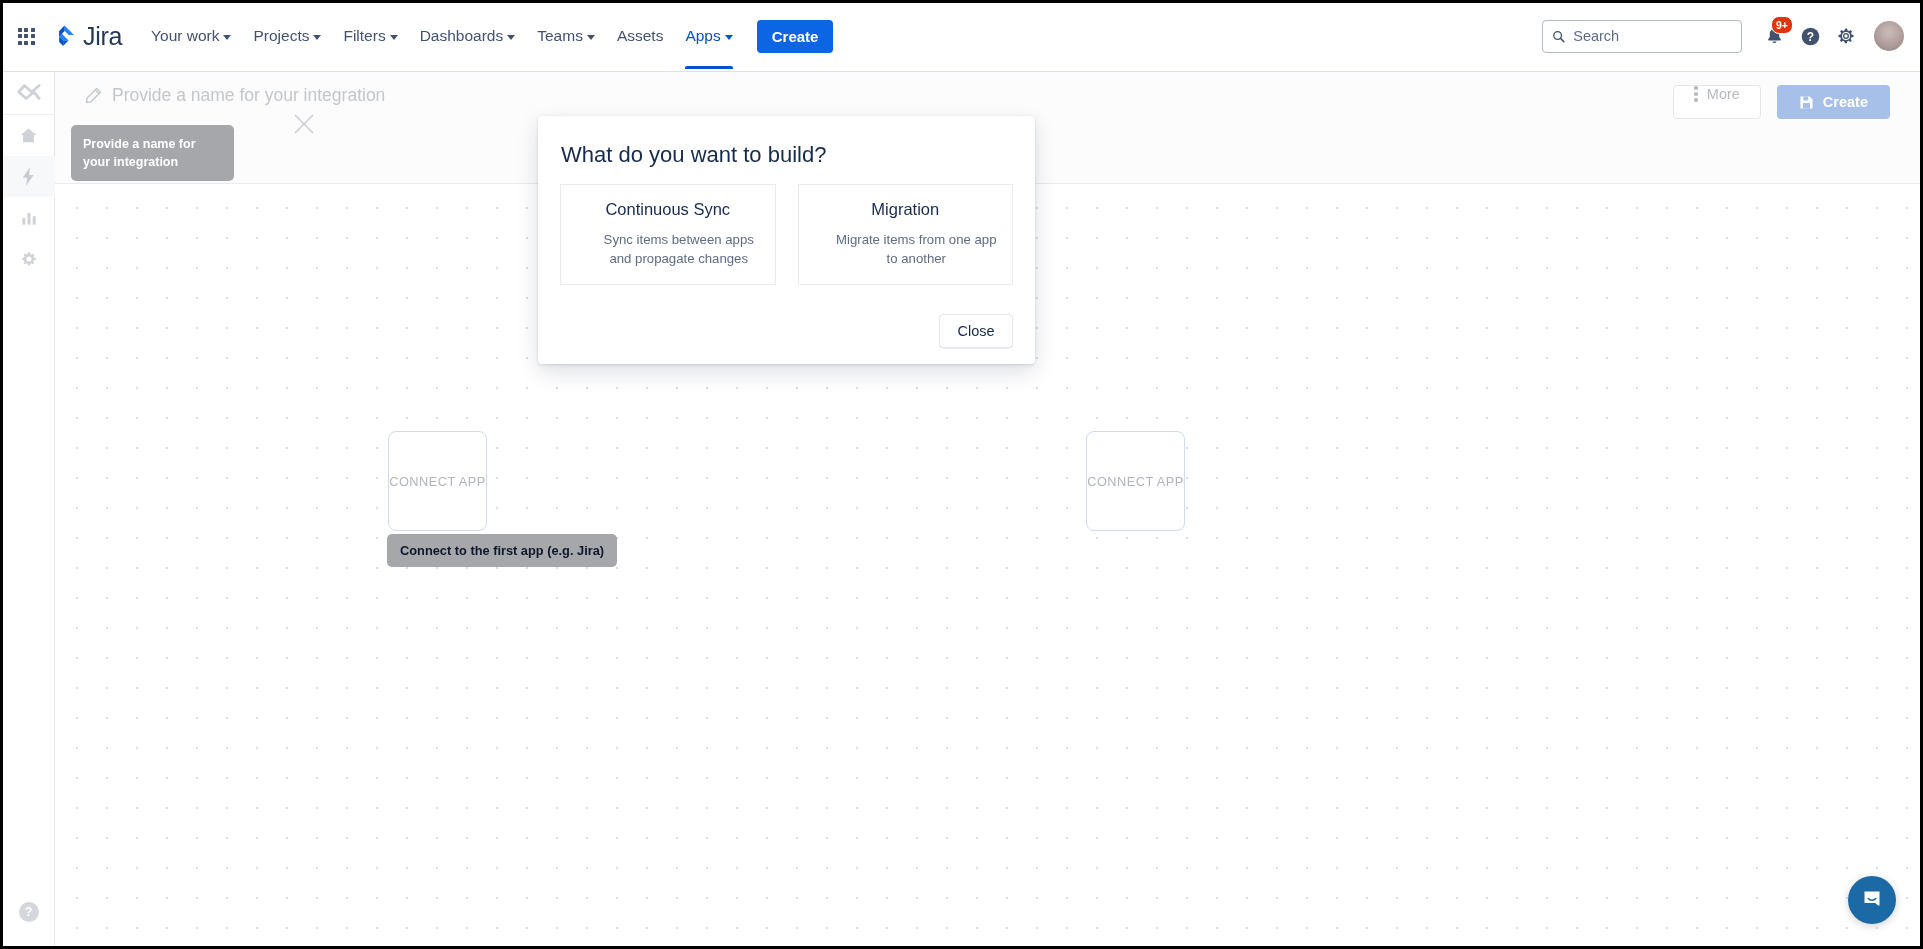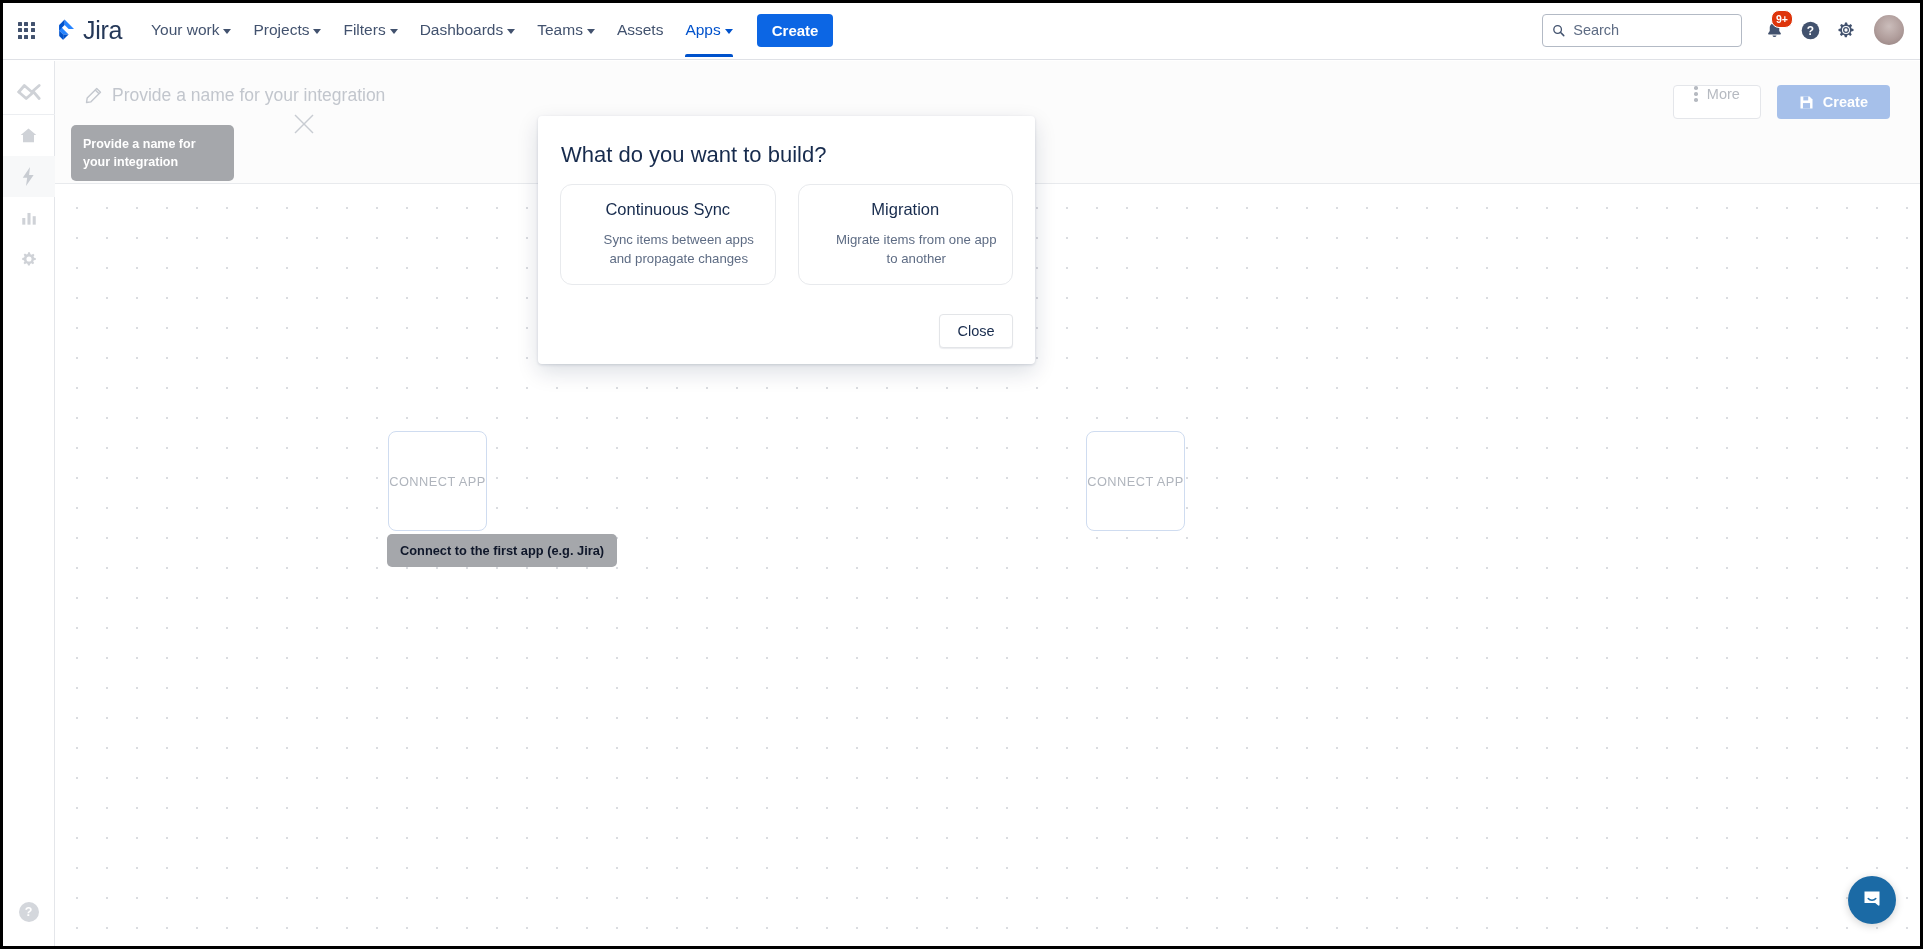--- a/index.html
+++ b/index.html
@@ -13,21 +13,21 @@
   #app {
     position: relative;
     width: 1923px; height: 949px;
     border: 3px solid #000;
     background: #ffffff;
     overflow: hidden;
   }
 
   
   .topnav {
-    position: absolute; top: 0; left: 0; right: 0; height: 57px;
+    position: absolute; top: 0; left: 0; right: 0; height: 69px;
     background: #ffffff;
     border-bottom: 1px solid #dfe1e6;
     display: flex; align-items: center;
     padding: 0 16px 2px 10px;
     z-index: 40;
   }
   .waffle {
     width: 26px; height: 26px; display: grid;
     grid-template-columns: repeat(3, 4px);
     grid-template-rows: repeat(3, 4px);
@@ -199,21 +199,21 @@
     box-shadow: 0 1px 3px rgba(9,30,66,0.14), 0 8px 22px rgba(9,30,66,0.14);
     z-index: 60; padding: 26px 22px 0 22px;
   }
   .modal-title {
     font-size: 22px; color: #172b4d; font-weight: 400;
     margin-bottom: 16px; margin-left: 1px;
   }
   .card-row { display: flex; gap: 22px; }
   .build-card {
     width: 218px; height: 101px;
-    border: 1px solid #e8eaed; border-radius: 12px;
+    border: 1px solid #e8eaed; border-radius: 0;
     background: #fff; cursor: pointer;
     padding: 15px 14px 0 14px; text-align: center;
   }
   .build-card h3 {
     font-size: 16.5px; font-weight: 400; color: #172b4d;
     margin-bottom: 11px;
   }
   .build-card p {
     font-size: 13.2px; color: #5e6c84; line-height: 1.45; margin-left: 22px;
   }

